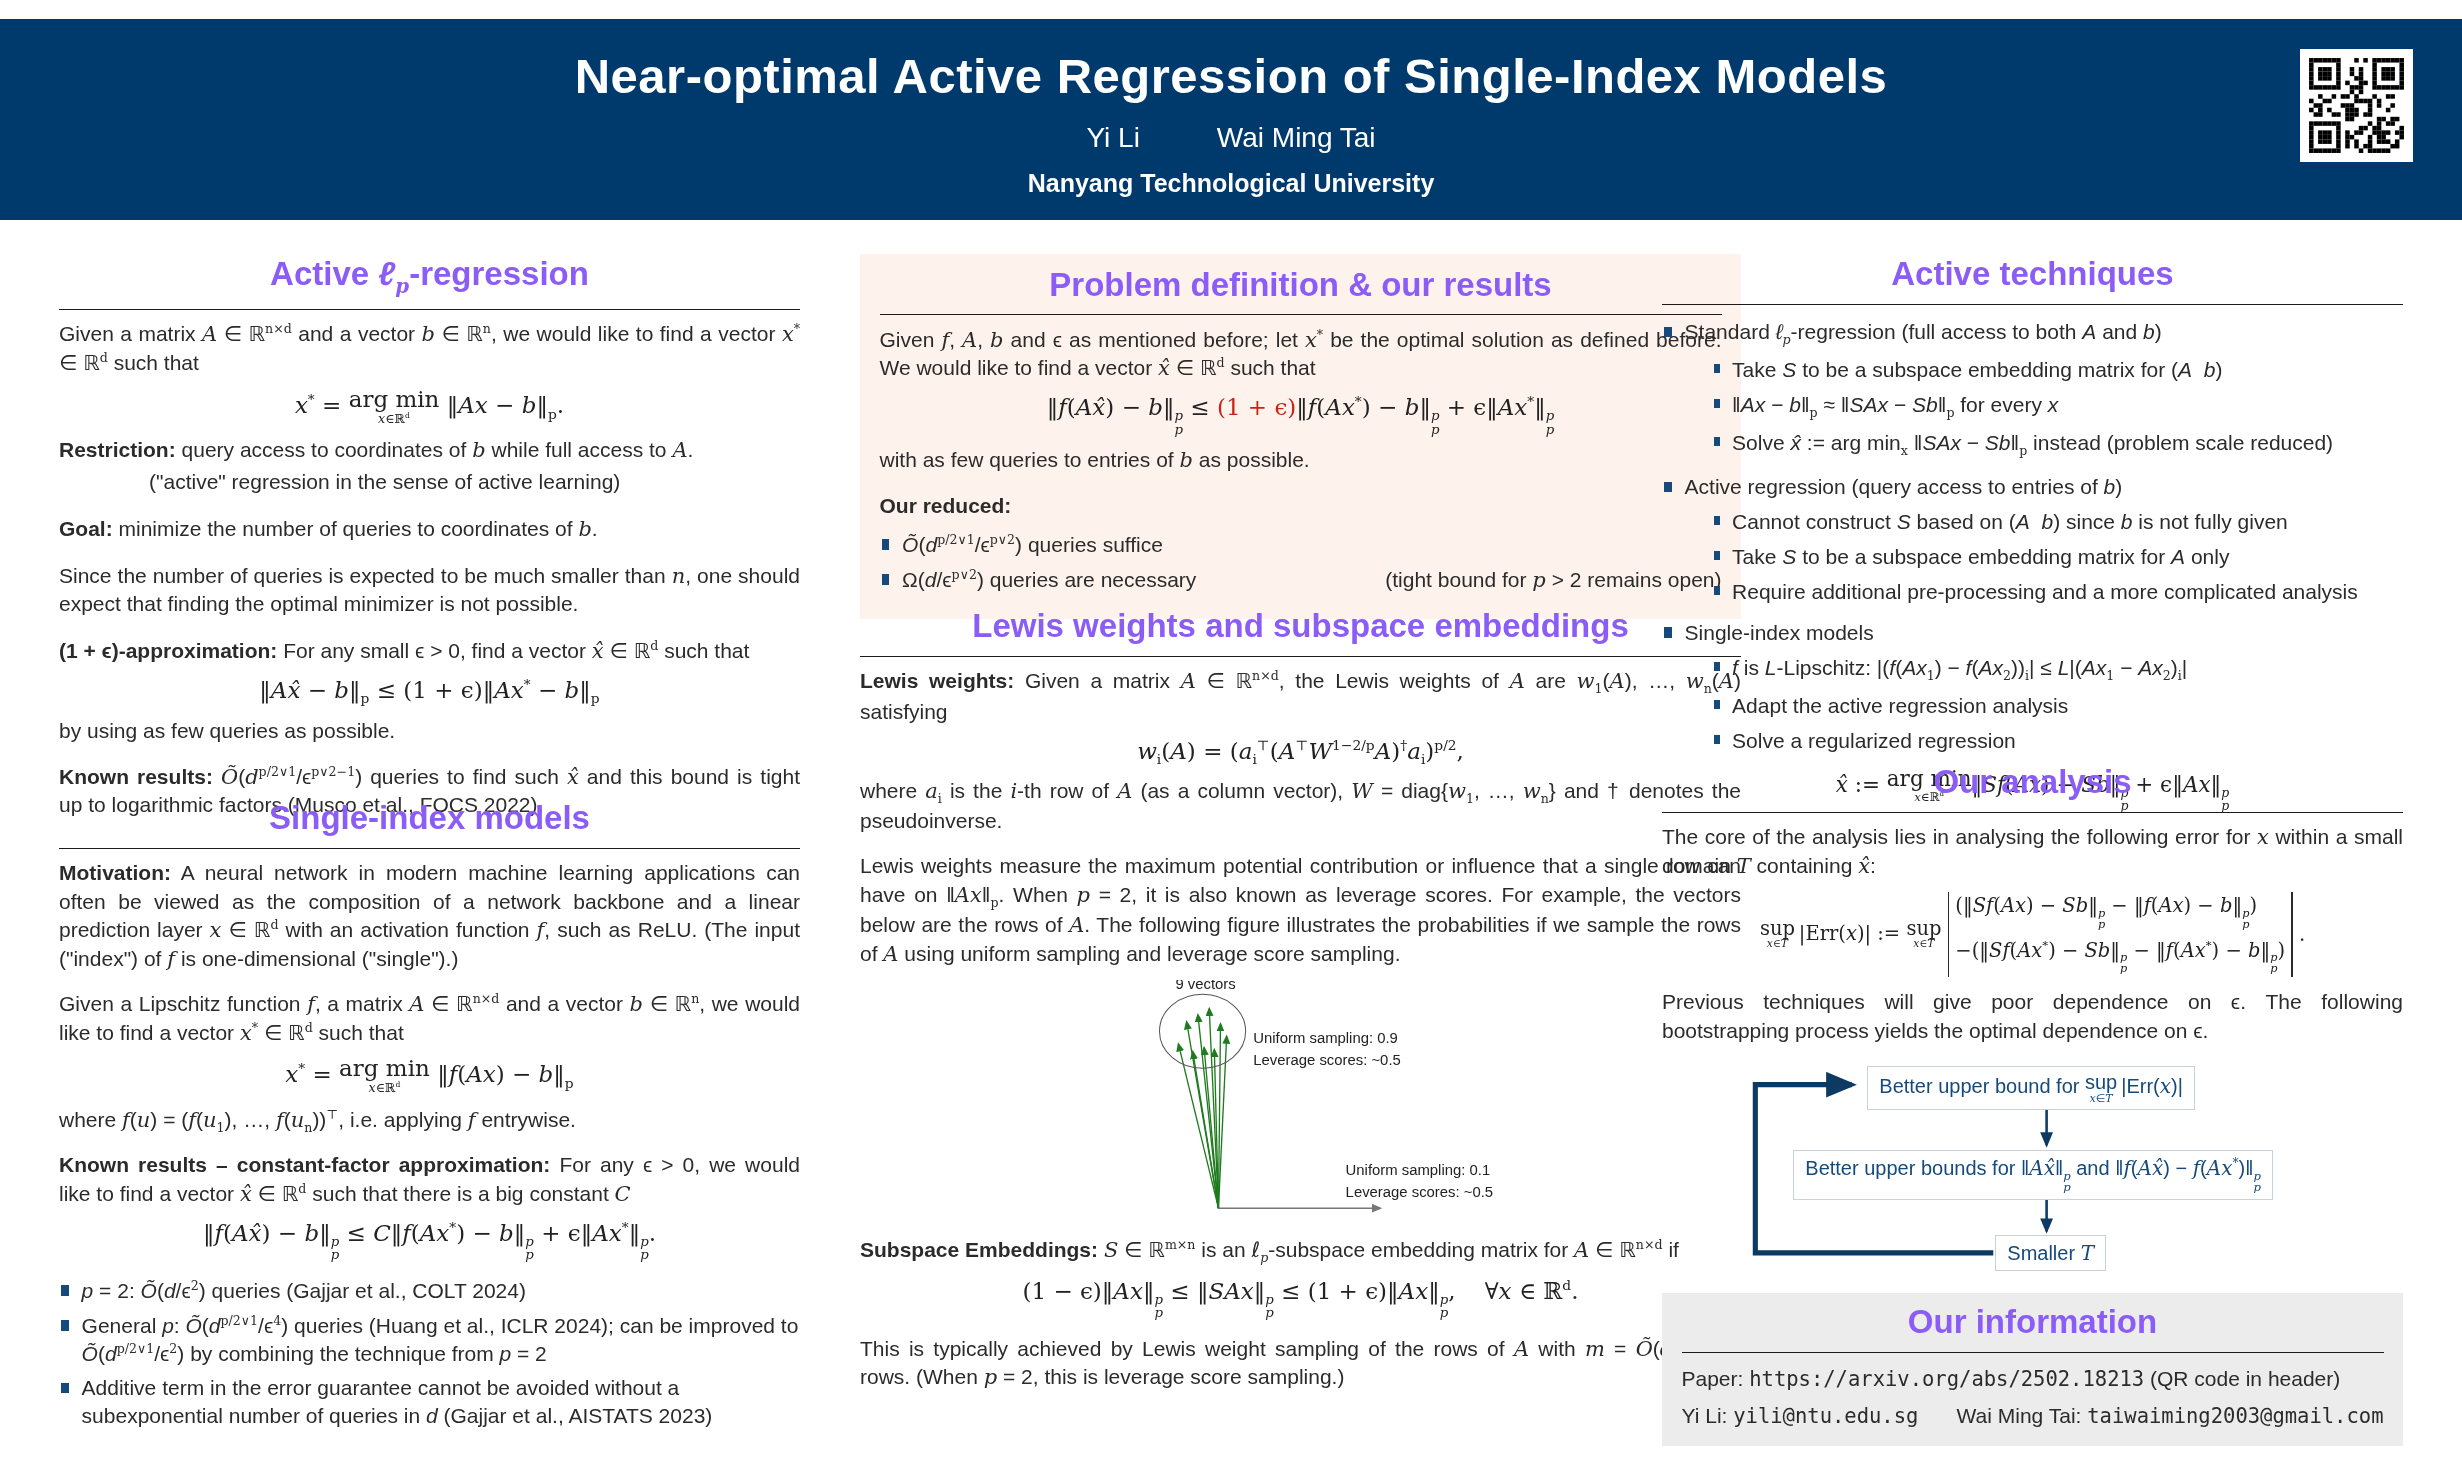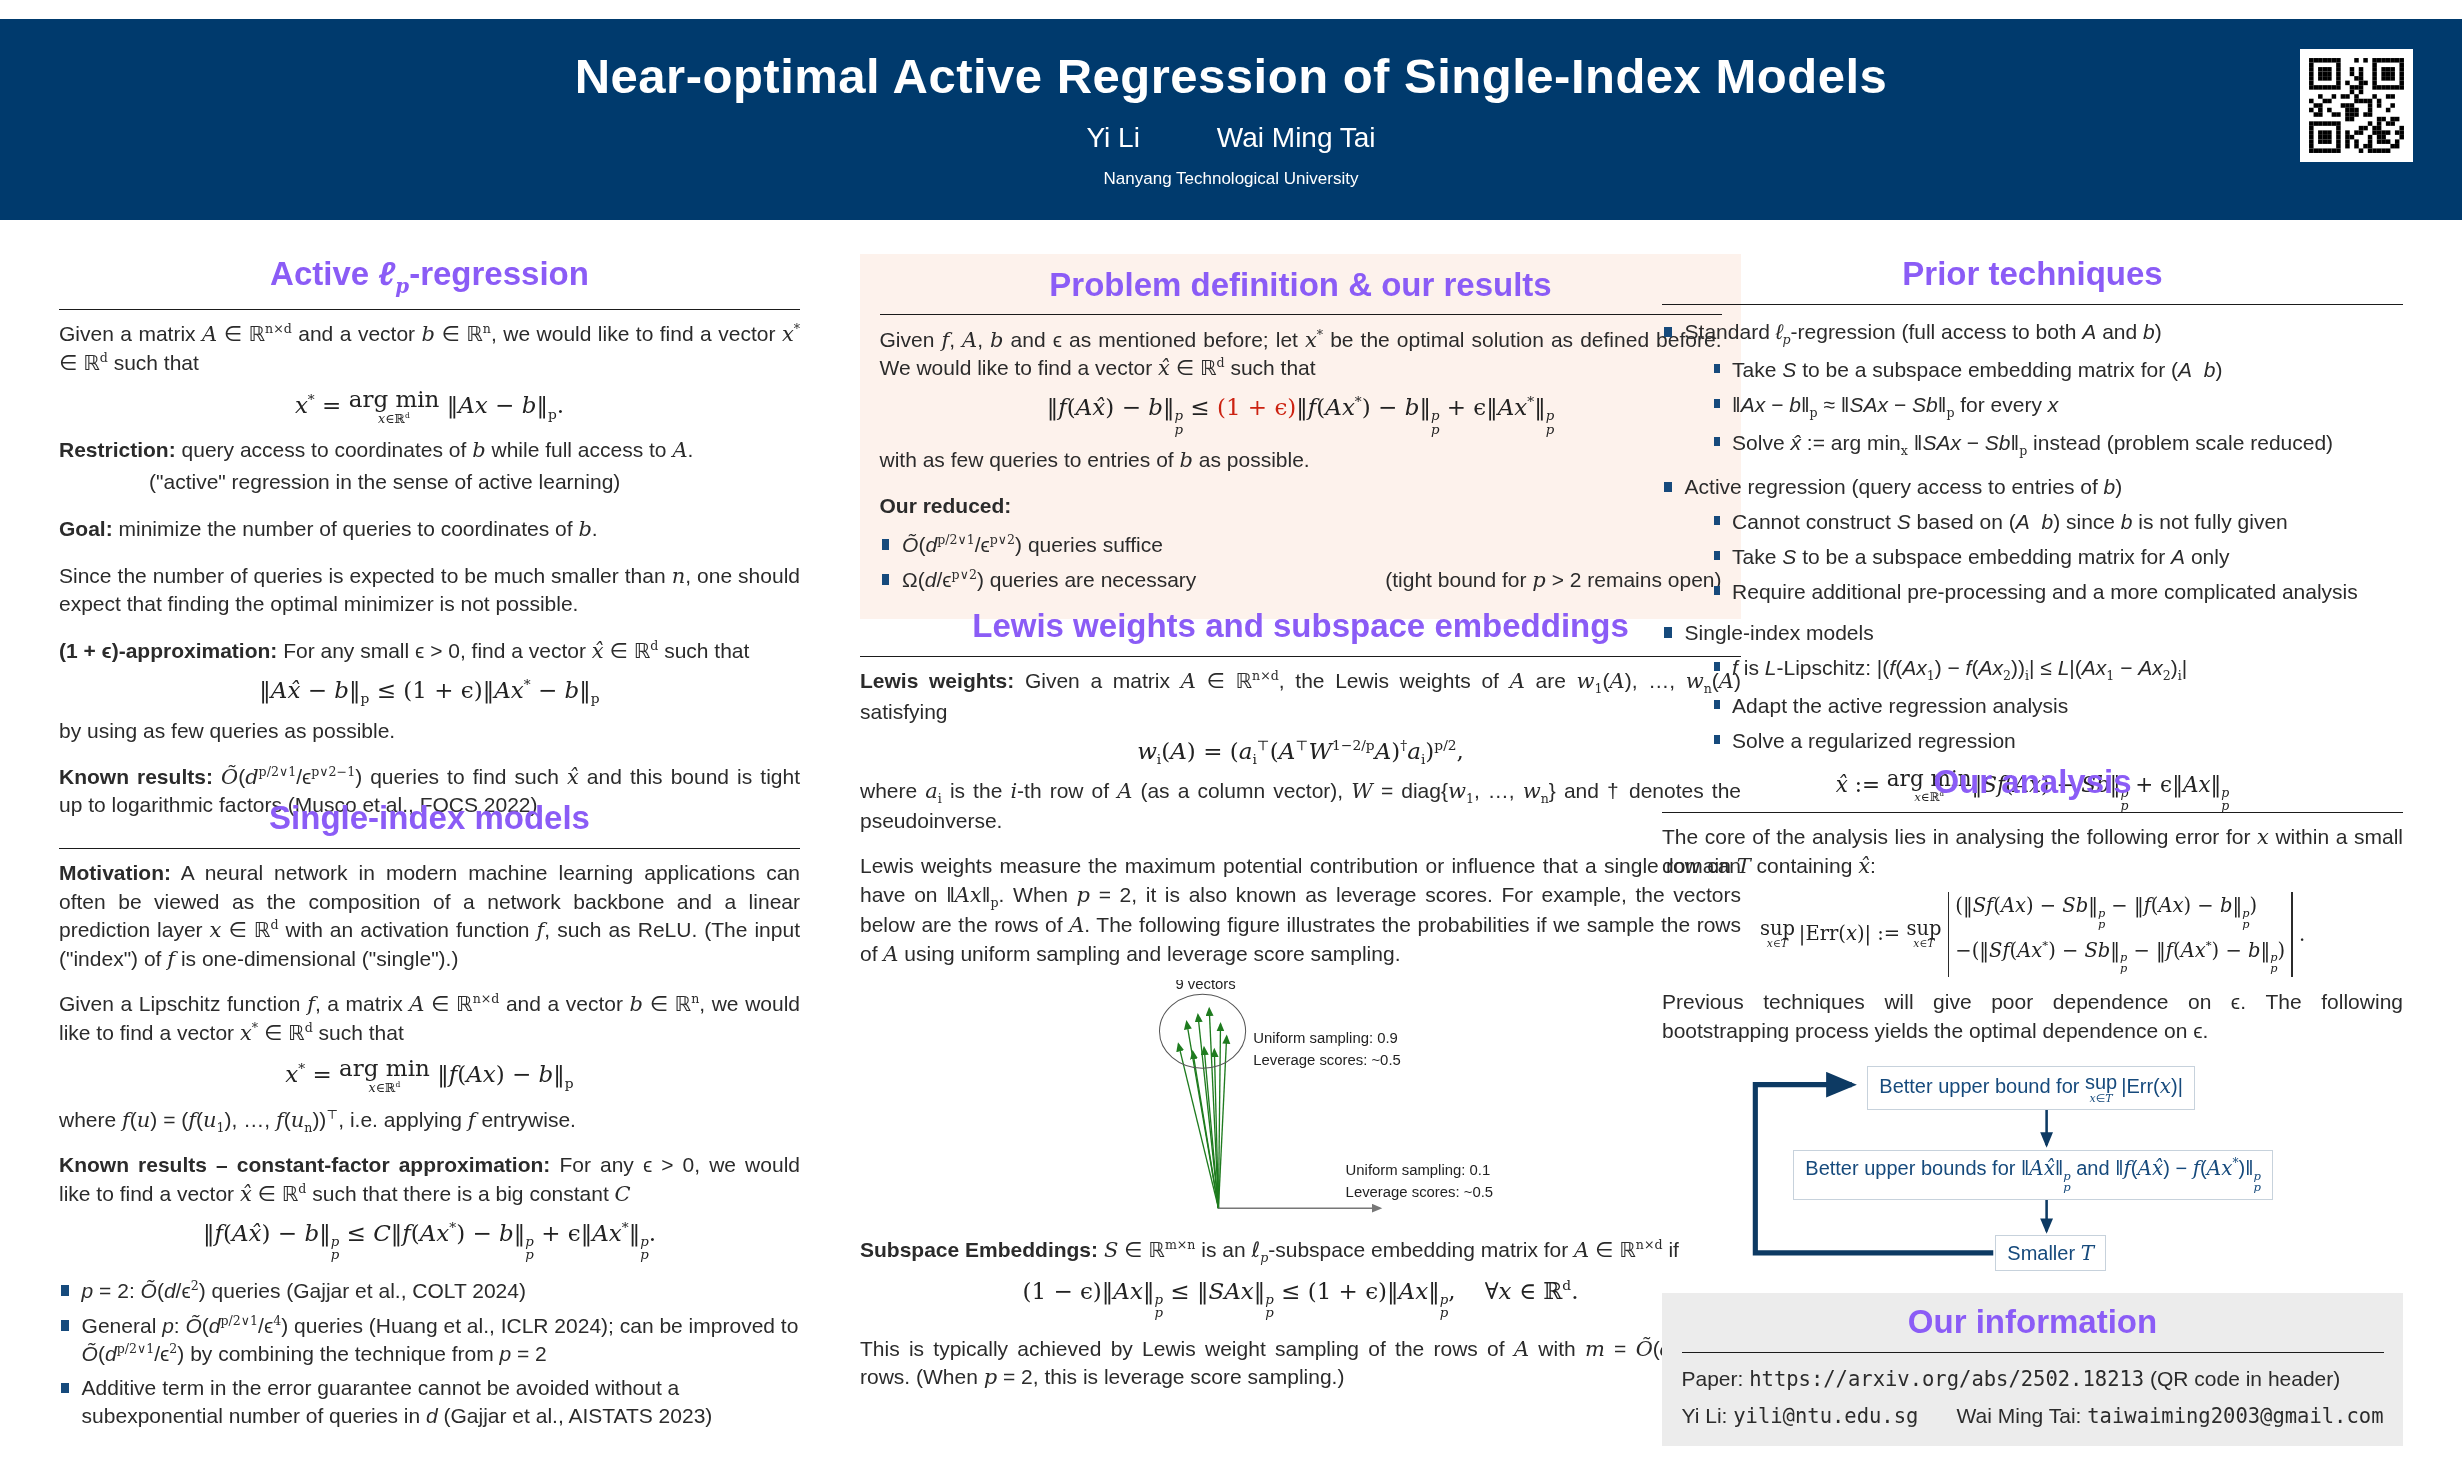--- a/index.html
+++ b/index.html
@@ -4,21 +4,21 @@
 <style>
   html,body{margin:0;padding:0;background:#ffffff;}
   body{width:2462px;height:1477px;position:relative;overflow:hidden;
        font-family:"Liberation Sans","DejaVu Sans",sans-serif;color:#2b2b2b;}
 
   
   .header{position:absolute;left:0;top:18.5px;width:2462px;height:201px;background:#003a6d;color:#fff;}
   .header-inner{width:100%;text-align:center;}
   .poster-title{font-size:49px;font-weight:bold;padding-top:29px;letter-spacing:0.5px;}
   .authors{margin-top:18.5px;font-size:28px;display:flex;justify-content:center;gap:77px;font-weight:300;}
-  .affil{margin-top:15.4px;font-size:17px;font-weight:400;}
+  .affil{margin-top:15.4px;font-size:25px;font-weight:700;}
   .qr-box{position:absolute;top:30px;right:49px;width:113px;height:113px;background:#ffffff;}
   .qr-box svg{width:113px;height:113px;display:block;}
 
   
   .sec{position:absolute;}
   .col-l{left:59px;width:741px;}
   .col-m{left:860px;width:881px;}
   .col-r{left:1662px;width:741px;}
   .sec-title{font-size:33px;font-weight:bold;color:#8b5cf6;text-align:center;line-height:1.1;}
   .rule{height:1.5px;background:#1b1b1b;margin-top:11.3px;margin-bottom:5.1px;}
@@ -408,21 +408,21 @@
         <span>p</span>
         <span>p</span>
       </span> ≤ (1 + ϵ)‖<i>Ax</i>‖<span class="ss">
         <span>p</span>
         <span>p</span>
       </span>,&nbsp;&nbsp;&nbsp;&nbsp;∀<i>x</i> ∈ ℝ<sup>d</sup>.</div>
   <p class="txt" style="margin-top:15.4px;">This is typically achieved by Lewis weight sampling of the rows of <i>A</i> with <i>m</i> = <i>Õ</i>(<i>d</i><sup>p/2∨1</sup>/ϵ<sup>2</sup>) rows. (When <i>p</i> = 2, this is leverage score sampling.)</p>
 </div>
 
 <div class="sec col-r" style="top:256px;">
-  <div class="sec-title">Prior techniques</div>
+  <div class="sec-title">Active techniques</div>
   <div class="rule"></div>
   <ul class="blist" style="margin-top:13.3px;">
     <li><span>Standard <i>ℓ<sub>p</sub></i>-regression (full access to both <i>A</i> and <i>b</i>)</span>
       <ul class="blist lvl2">
         <li><span>Take <i>S</i> to be a subspace embedding matrix for (<i>A</i>&nbsp;&nbsp;<i>b</i>)</span></li>
         <li><span>‖<i>Ax</i> − <i>b</i>‖<sub>p</sub> ≈ ‖<i>SAx</i> − <i>Sb</i>‖<sub>p</sub> for every <i>x</i></span></li>
         <li><span>Solve <i>x̂</i> := arg min<sub>x</sub> ‖<i>SAx</i> − <i>Sb</i>‖<sub>p</sub> instead (problem scale reduced)</span></li>
       </ul>
     </li>
     <li><span>Active regression (query access to entries of <i>b</i>)</span>

